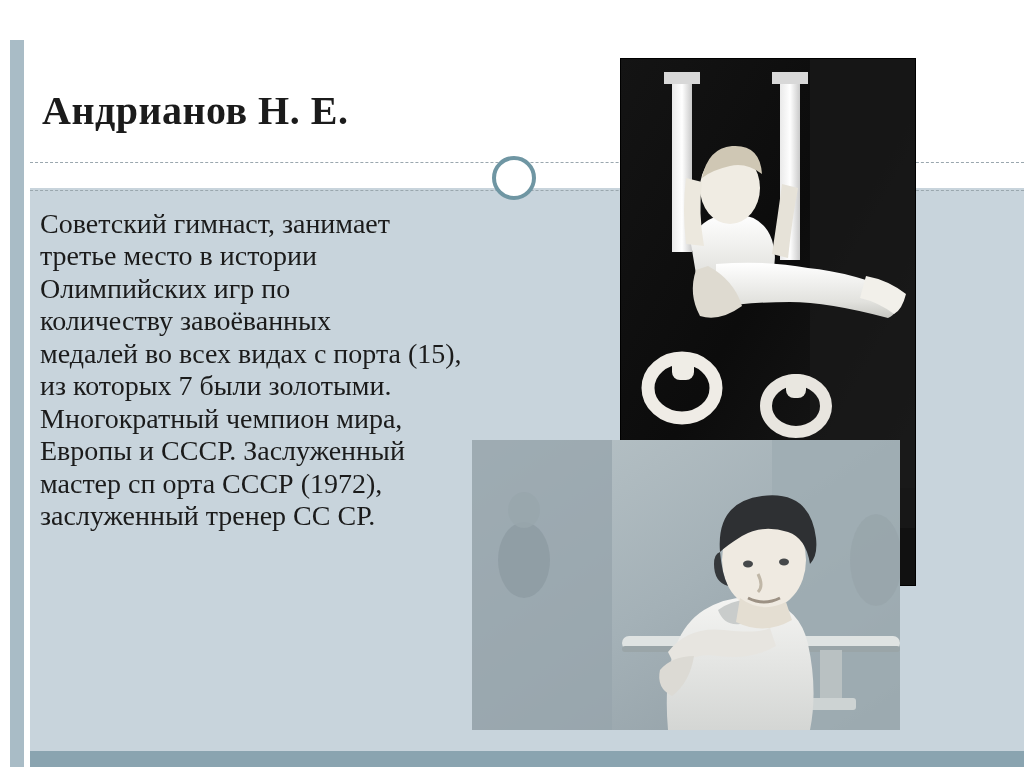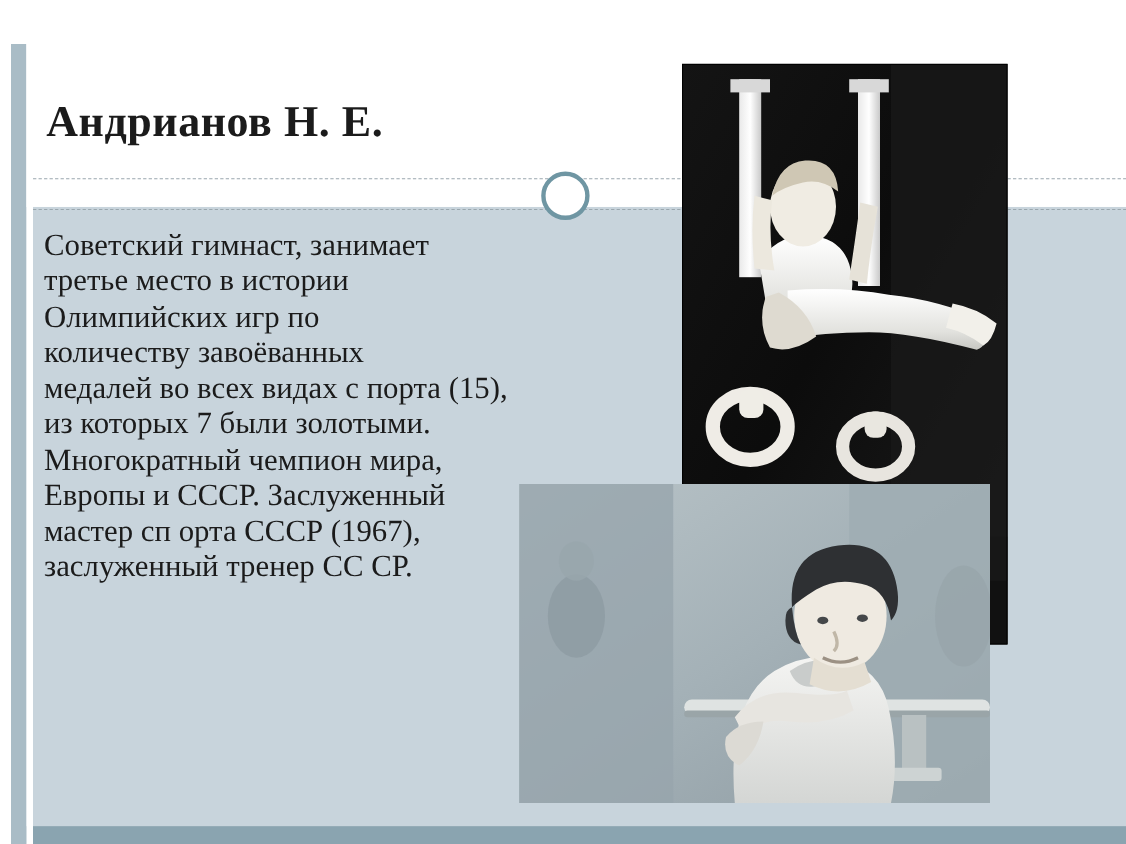--- a/index.html
+++ b/index.html
@@ -166,21 +166,21 @@
   <div class="divider-top"></div>
   <div class="divider-bottom"></div>
   <div class="ornament"></div>
 
   <div class="edge-strip-outer"></div>
   <div class="edge-strip-inner"></div>
   <div class="edge-strip-inner2"></div>
 
   <div class="body-text">Советский гимнаст, занимает третье место в истории Олимпийских игр по
 количеству завоёванных
- медалей во всех видах с порта (15), из которых 7 были золотыми. Многократный чемпион мира, Европы и СССР. Заслуженный мастер сп орта СССР (1967), заслуженный тренер СС СР.</div>
+ медалей во всех видах с порта (15), из которых 7 были золотыми. Многократный чемпион мира, Европы и СССР. Заслуженный мастер сп орта СССР (1972), заслуженный тренер СС СР.</div>
 
   <div class="photo-rings">
     <svg width="296" height="528" viewBox="0 0 296 528">
       <defs>
         <linearGradient id="dkbg" x1="0" y1="0" x2="1" y2="1">
           <stop offset="0%" stop-color="#141414"></stop>
           <stop offset="45%" stop-color="#0c0c0c"></stop>
           <stop offset="100%" stop-color="#1d1d1d"></stop>
         </linearGradient>
         <linearGradient id="strapg" x1="0" y1="0" x2="1" y2="0">

